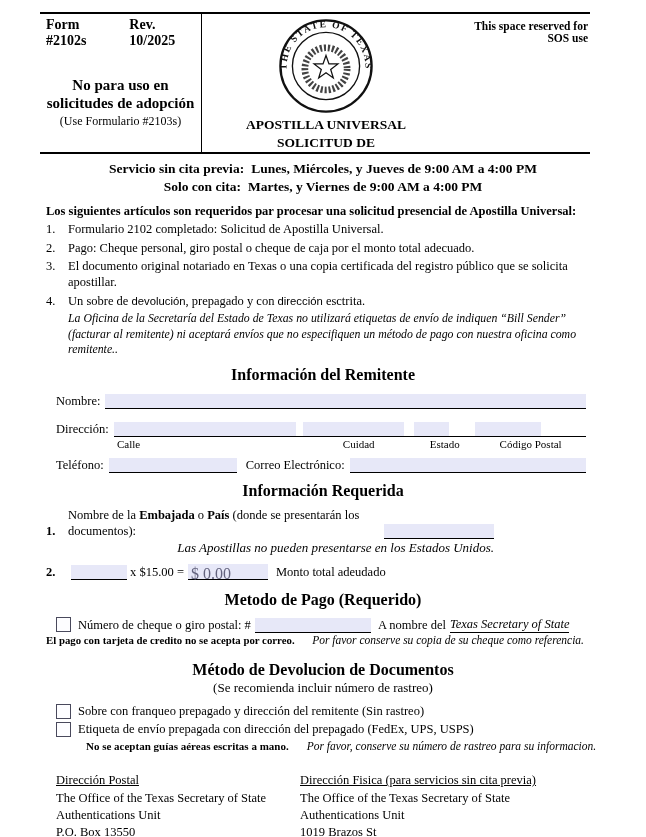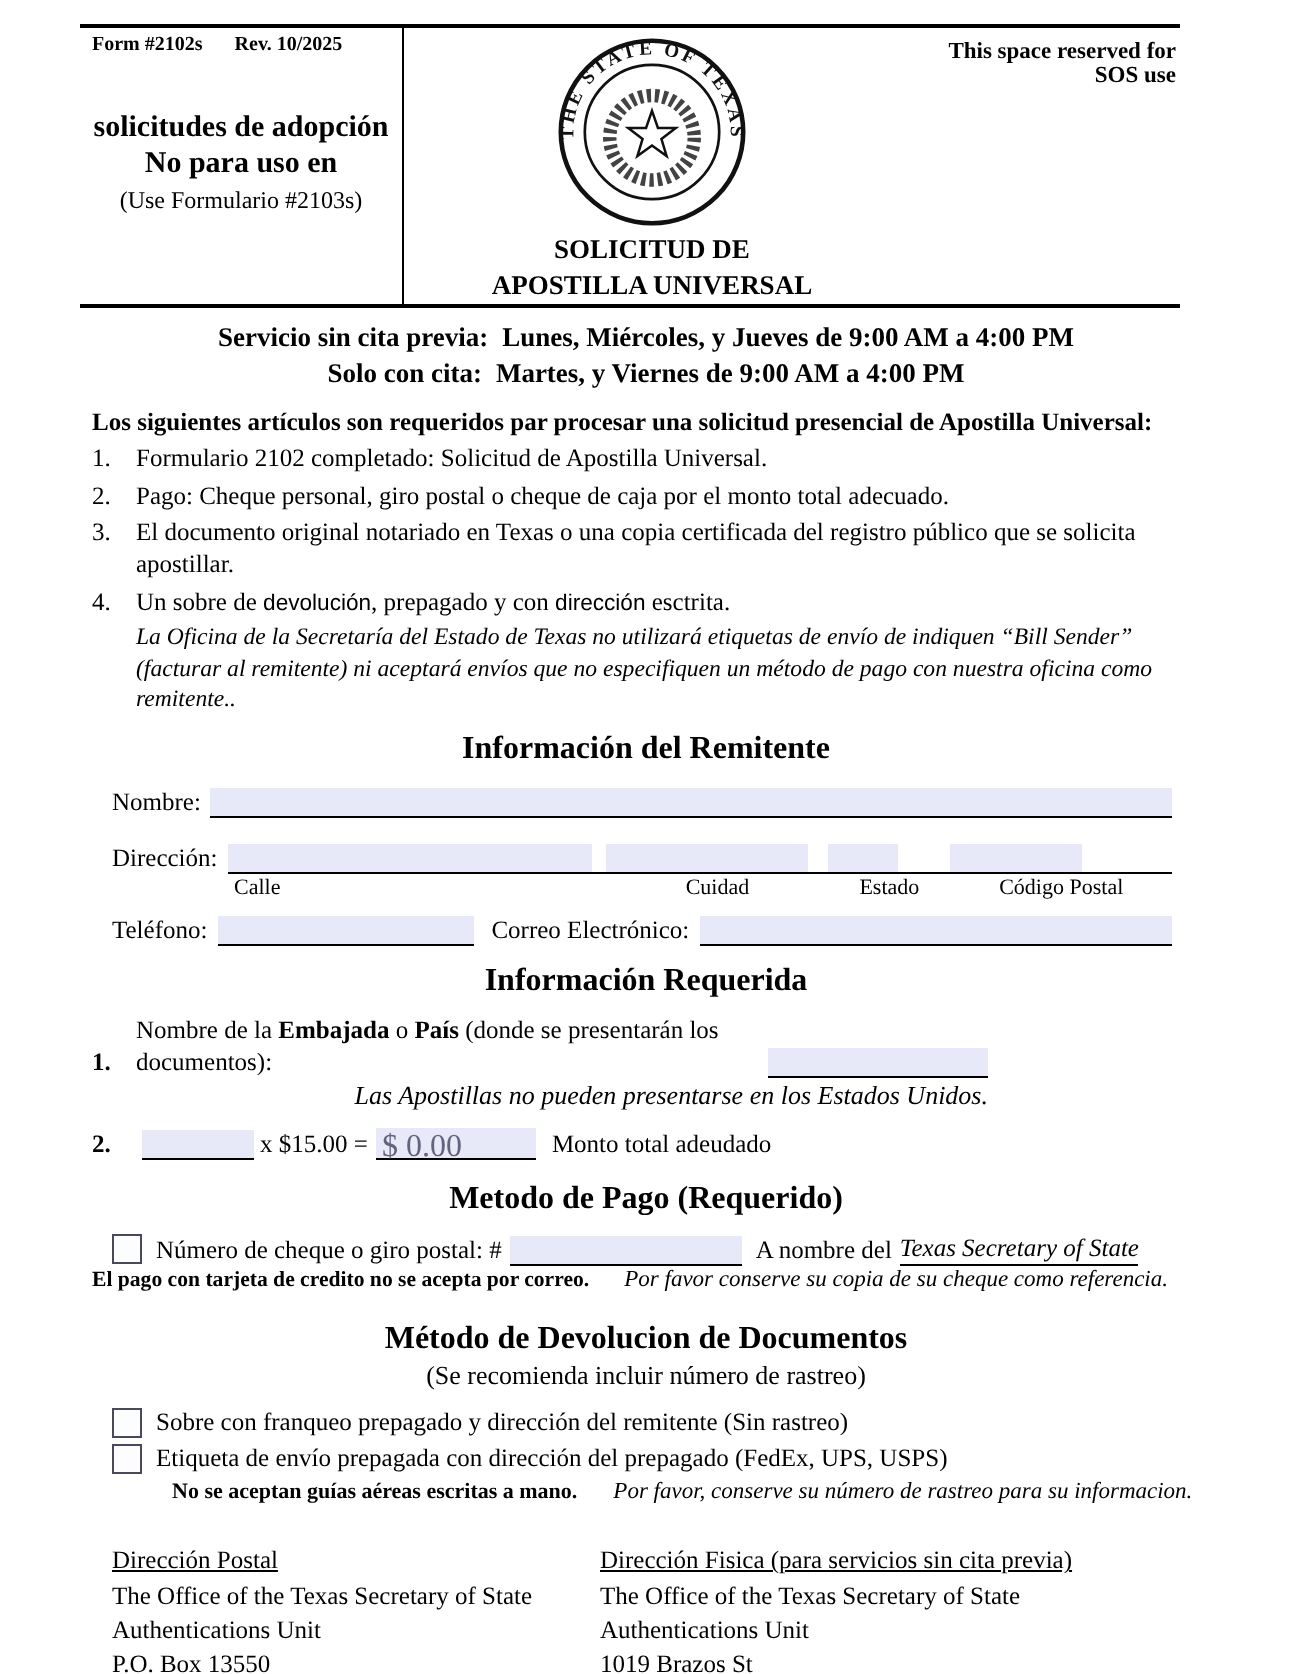--- a/index.html
+++ b/index.html
@@ -8,21 +8,21 @@
     --amount:#63637e;
   }
   html,body{margin:0;padding:0;background:#fff;}
   .page{
     width:646px;height:837px;overflow:hidden;position:relative;
     font-family:"Liberation Serif",serif;color:#000;font-size:12.5px;background:#fff;
   }
   
   .header-box{display:flex;margin:12px 56px 0 40px;border-top:2px solid #000;border-bottom:2.5px solid #000;height:142px;box-sizing:border-box;}
   .h-left{width:162px;border-right:1.5px solid #000;padding:3px 6px 0 6px;box-sizing:border-box;}
-  .form-meta{display:flex;gap:16px;font-weight:bold;font-size:10px;}
+  .form-meta{display:flex;gap:16px;font-weight:bold;font-size:14px;}
   .adoption{margin-top:27px;font-weight:bold;font-size:15px;line-height:1.22;text-align:center;}
   .use-form{font-size:12px;margin-top:1px;text-align:center;}
   .h-center{width:248px;display:flex;flex-direction:column;align-items:center;padding-top:4px;box-sizing:border-box;}
   .form-title{margin-top:2px;font-weight:bold;font-size:13.5px;text-align:center;line-height:1.3;}
   .h-right{flex:1;text-align:right;font-weight:bold;font-size:11.5px;padding:6px 2px 0 0;}
   
   .hours{text-align:center;font-weight:bold;font-size:13.5px;margin-top:6px;line-height:1.3;}
   .hours .lbl{margin-right:7px;}
   
   .reqs{margin:9px 56px 0 46px;}
@@ -86,41 +86,41 @@
 
 <div class="page">
 
   <div class="header-box">
     <div class="h-left">
       <div class="form-meta">
         <span>Form #2102s</span>
         <span>Rev. 10/2025</span>
       </div>
       <div class="adoption">
+        <div>No para uso en</div>
         <div>solicitudes de adopción</div>
-        <div>No para uso en</div>
       </div>
       <div class="use-form">(Use Formulario #2103s)</div>
     </div>
     <div class="h-center">
       <svg width="96" height="96" viewBox="0 0 100 100">
         <defs>
             <path id="sealArc" d="M 9.5,57 A 41,41 0 1 1 90.5,57"></path>
           </defs>
         <circle cx="50" cy="50" r="47.5" fill="none" stroke="#111" stroke-width="2.4"></circle>
         <circle cx="50" cy="50" r="35" fill="none" stroke="#111" stroke-width="1.4"></circle>
         <text font-size="10" font-family="'Liberation Serif',serif" font-weight="bold" letter-spacing="1.6" fill="#111">
           <textPath href="#sealArc" startOffset="3">THE STATE OF TEXAS</textPath>
         </text>
         <circle cx="50" cy="53" r="22" fill="none" stroke="#222" stroke-width="7" stroke-dasharray="2.2,2" opacity="0.85"></circle>
         <polygon points="50,39 53.1,47.9 62.4,47.9 54.9,53.6 57.6,62.5 50,57 42.4,62.5 45.1,53.6 37.6,47.9 46.9,47.9" fill="#fff" stroke="#111" stroke-width="1.3"></polygon>
       </svg>
       <div class="form-title">
+        <div>APOSTILLA UNIVERSAL</div>
         <div>SOLICITUD DE</div>
-        <div>APOSTILLA UNIVERSAL</div>
       </div>
     </div>
     <div class="h-right">This space reserved for SOS use</div>
   </div>
 
   <div class="hours">
     <div>
       <span class="lbl">Servicio sin cita previa:</span><span>Lunes, Miércoles, y Jueves de 9:00 AM a 4:00 PM</span>
     </div>
     <div>

